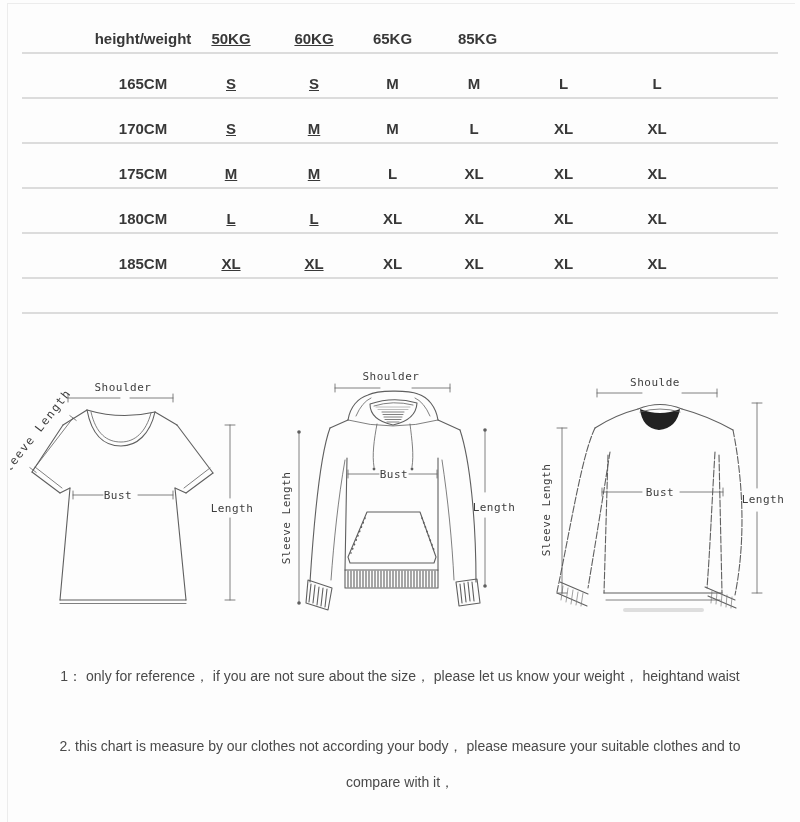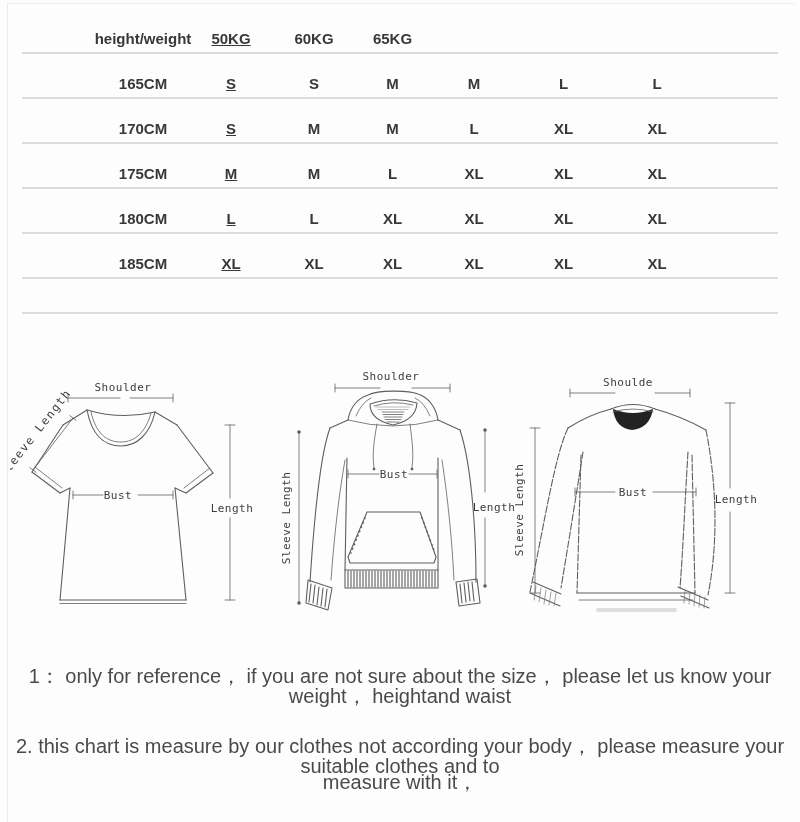--- a/index.html
+++ b/index.html
@@ -25,31 +25,31 @@
   .size-table{position:absolute;left:22px;top:20px;width:756px;}
   .t-row{display:flex;border-bottom:2px solid var(--table_line);height:45px;box-sizing:border-box;}
   .t-row.header{height:34px;}
   .t-row.spacer{height:35px;}
   .t-cell{
     box-sizing:border-box;display:flex;align-items:flex-end;justify-content:center;
     padding-bottom:5px;font-weight:700;font-size:15px;color:var(--table_text);
   }
   .c0{width:166px;padding-left:76px;}
   .c1{width:86px;text-decoration:underline;}
-  .c2{width:80px;}
+  .c2{width:80px;text-decoration:underline;}
   .c3{width:77px;}
   .c4{width:86px;}
   .c5{width:93px;}
   .c6{width:168px;padding-right:74px;}
 
   
   .diagram{position:absolute;top:360px;}
   .diagram.tshirt{left:10px;}
   .diagram.hoodie{left:270px;}
-  .diagram.sweater{left:503px;}
+  .diagram.sweater{left:530px;}
   .diagram svg{display:block;}
   .diagram path,.diagram line,.diagram polyline,.diagram circle{
     fill:none;stroke:var(--sketch);stroke-width:1.1;stroke-linecap:round;stroke-linejoin:round;
   }
   .diagram .thin{stroke-width:0.8;}
   .diagram .hatch{stroke-width:0.7;stroke:#7a7a7a;}
   .diagram .shade{stroke:#666;}
   .diagram .shade-light{stroke:#a8a8a8;}
   .diagram .dotted{stroke-dasharray:0.5 4.2;stroke-width:1.6;}
   .diagram .sketchy{stroke-dasharray:7 2;}
@@ -58,40 +58,41 @@
   .diagram .shadow{stroke:#dedede;stroke-width:4;}
   .diagram text{
     font-family:"DejaVu Sans Mono",monospace;font-size:11px;fill:#3d3d3d;
     stroke:none;letter-spacing:0.5px;
   }
   .diagram text.diag{font-size:11.5px;letter-spacing:1.5px;}
 
   
   .note-line{
     position:absolute;left:0;width:800px;text-align:center;
-    font-size:20px;color:var(--note_text);line-height:20px;
+    font-size:14px;color:var(--note_text);line-height:20px;
   }
   .note-1{top:666px;}
   .note-2{top:702px;}
   .note-3{top:736px;}
   .note-4{top:772px;}
 </style>
 </head>
 <body>
 
 <div class="canvas">
   <div class="frame-top"></div>
   <div class="frame-left"></div>
 
   <div class="size-table">
     <div class="t-row header">
       <div class="t-cell c0">height/weight</div>
       <div class="t-cell c1">50KG</div>
       <div class="t-cell c2">60KG</div>
       <div class="t-cell c3">65KG</div>
+      <div class="t-cell c5">85KG</div>
     </div>
 
     <div class="t-row">
       <div class="t-cell c0">165CM</div>
       <div class="t-cell c1">S</div>
       <div class="t-cell c2">S</div>
       <div class="t-cell c3">M</div>
       <div class="t-cell c4">M</div>
       <div class="t-cell c5">L</div>
       <div class="t-cell c6">L</div>
@@ -280,14 +281,14 @@
       </g>
       <g>
         <path class="thin" d="M227,43 L227,128 M227,152 L227,233 M222,43 L232,43 M222,233 L232,233"></path>
         <text x="233" y="143" text-anchor="middle">Length</text>
       </g>
     </svg>
   </div>
 
   <div class="note-line note-1">1： only for reference， if you are not sure about the size， please let us know your weight， heightand waist</div>
   <div class="note-line note-3">2. this chart is measure by our clothes not according your body， please measure your suitable clothes and to</div>
-  <div class="note-line note-4">measure with it，</div>
+  <div class="note-line note-4">compare with it，</div>
 </div>
 
 </body></html>

